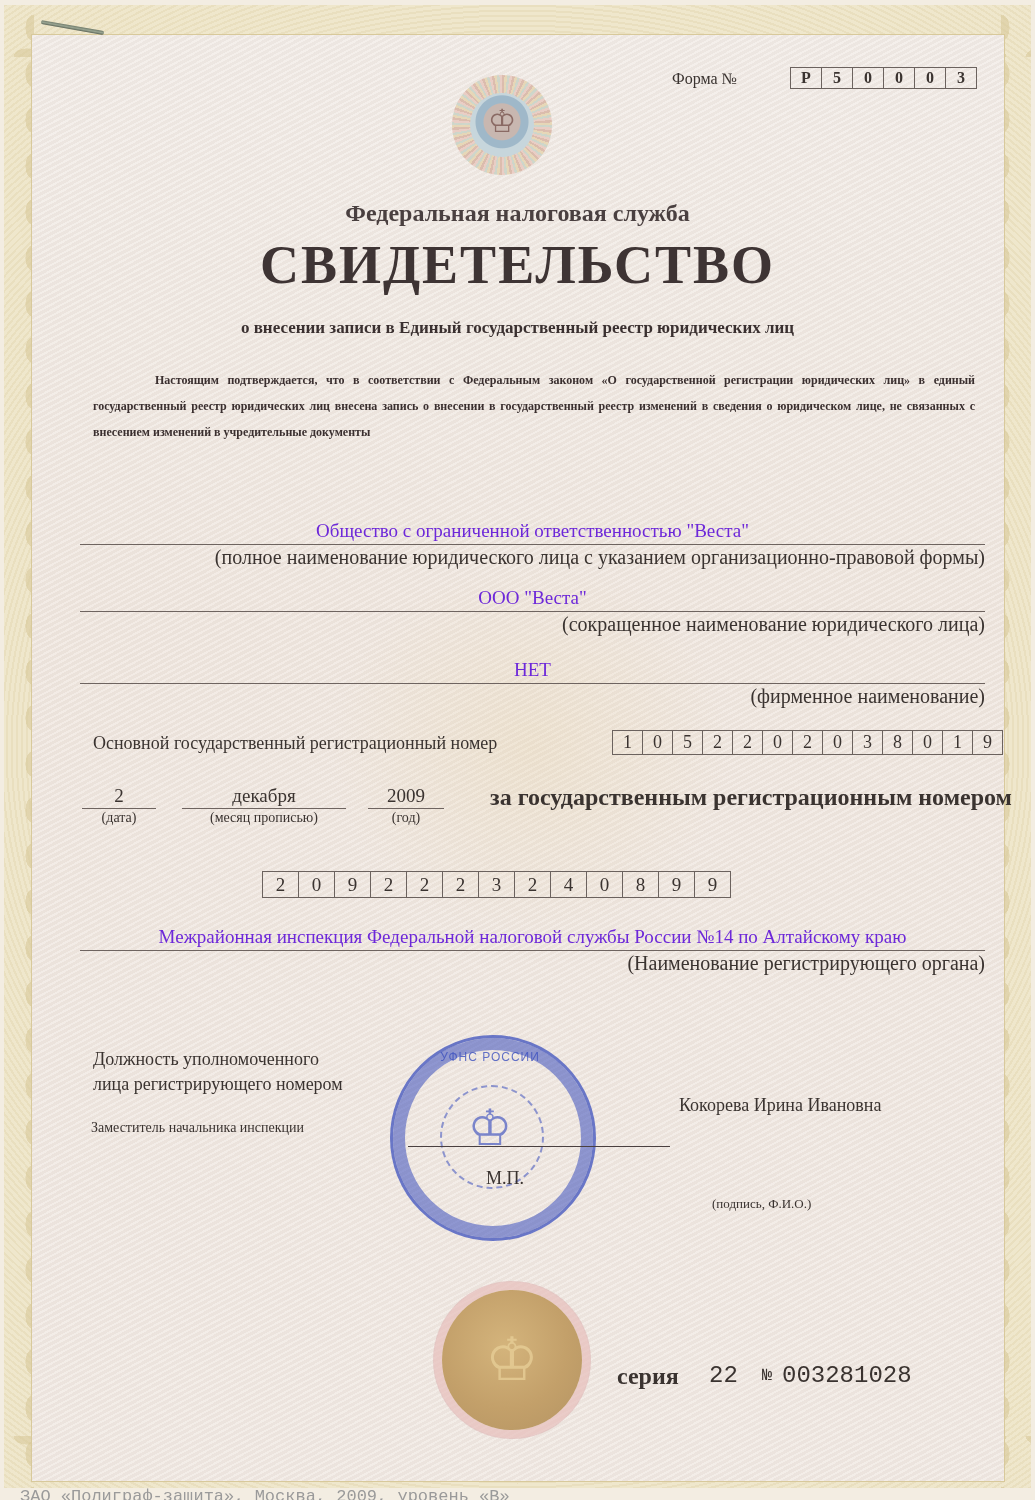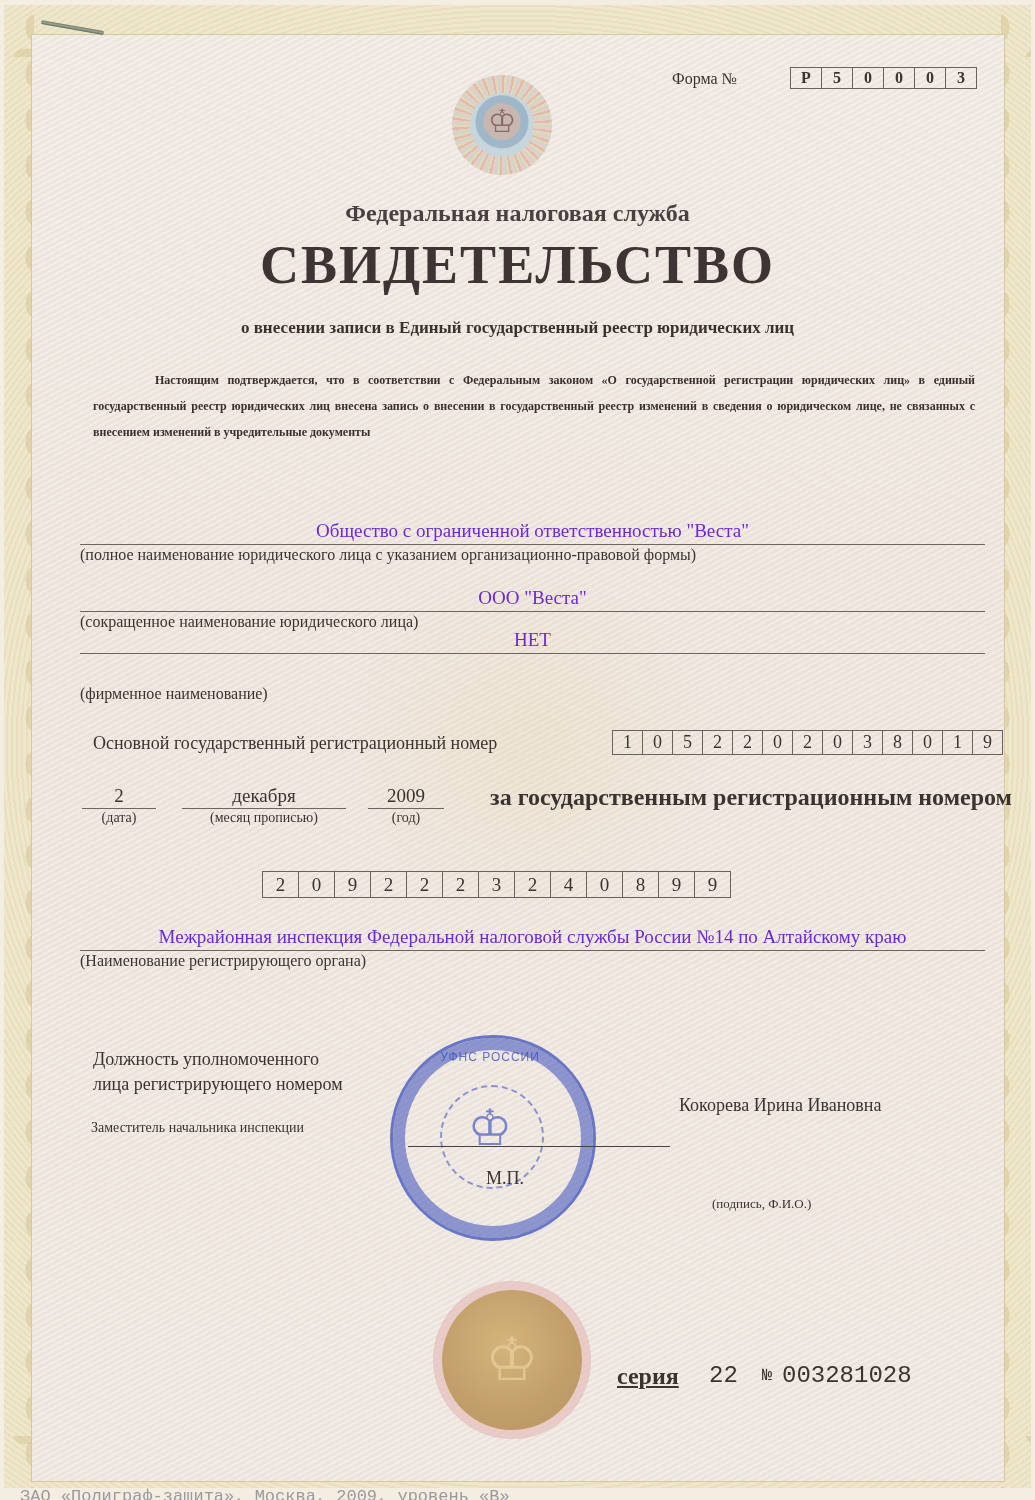--- a/index.html
+++ b/index.html
@@ -68,21 +68,21 @@
   .cert-title { left: 0; width: 1035px; top: 234px; text-align: center; font-size: 54px; font-weight: bold; letter-spacing: 2px; color: #3e3434; }
   .cert-sub { left: 0; width: 1035px; top: 318px; text-align: center; font-size: 17px; font-weight: bold; color: #3a3030; }
   .body-text {
     left: 93px; top: 367px; width: 882px; font-size: 12px; font-weight: bold; line-height: 26px;
     text-align: justify; text-indent: 62px; color: #3a2f2f;
   }
   .filled-line {
     position: absolute; left: 80px; width: 905px; text-align: center;
     border-bottom: 1px solid #6e6460; font-size: 19px; line-height: 26px; color: #6d28d9;
   }
-  .caption { position: absolute; left: 80px; width: 905px; text-align: left; font-size: 16px; color: #3a3330; }
+  .caption { position: absolute; left: 80px; width: 905px; text-align: right; font-size: 20px; color: #3a3330; }
   .ogrn-label { left: 93px; top: 733px; font-size: 18px; }
   .ogrn-cells { left: 612px; top: 730px; }
   .ogrn-cells .cell { width: 29px; height: 23px; font-size: 18px; }
   .date-field { position: absolute; text-align: center; border-bottom: 1px solid #6e6460; font-size: 19px; line-height: 24px; }
   .date-cap { position: absolute; text-align: center; font-size: 14px; }
   .reg-label { left: 490px; top: 784px; font-size: 24px; font-weight: bold; }
   .grn-cells { left: 262px; top: 871px; }
   .grn-cells .cell { width: 35px; height: 25px; font-size: 19px; }
   .position-title { left: 93px; top: 1047px; font-size: 18px; line-height: 25px; }
   .position-value { left: 91px; top: 1120px; font-size: 14px; }
@@ -100,21 +100,21 @@
   }
   .stamp-eagle { position: absolute; left: 458px; top: 1098px; width: 64px; text-align: center; font-size: 50px; line-height: 60px; color: rgba(60,80,190,.65); }
   .stamp-text-top { position: absolute; left: 420px; top: 1050px; width: 140px; text-align: center; font-family: "Liberation Sans", sans-serif; font-size: 12px; color: rgba(60,80,190,.8); letter-spacing: 1px; }
   .mp { left: 486px; top: 1168px; font-size: 18px; }
   .seal {
     position: absolute; left: 442px; top: 1290px; width: 140px; height: 140px; border-radius: 50%;
     background: radial-gradient(circle at 45% 40%, #d4b47c 0%, #c3a06a 55%, #b49463 100%);
     box-shadow: 0 0 0 8px rgba(240,205,200,.4), 0 0 0 9px rgba(220,170,170,.5);
   }
   .seal-eagle { position: absolute; left: 472px; top: 1320px; width: 80px; text-align: center; font-size: 60px; line-height: 80px; color: rgba(230,205,150,.8); }
-  .series-label { left: 617px; top: 1363px; font-size: 24px; font-weight: bold; text-decoration: underline; }
+  .series-label { left: 617px; top: 1363px; font-size: 24px; font-weight: bold; }
   .series-value { left: 709px; top: 1362px; font-size: 24px; font-family: "Liberation Mono", monospace; }
   .number-sign { left: 762px; top: 1366px; font-size: 17px; font-family: "Liberation Mono", monospace; }
   .number-value { left: 782px; top: 1362px; font-size: 24px; font-family: "Liberation Mono", monospace; }
   .watermark-eagle { position: absolute; left: 330px; top: 560px; width: 400px; height: 380px; border-radius: 50% 50% 40% 40%; background: radial-gradient(ellipse, rgba(230,210,160,.25), transparent 70%); }
 </style>
 </head>
 <body>
 
 <div class="border-outer"></div>
 <div class="paper"></div>
@@ -140,21 +140,21 @@
 <div class="abs cert-sub">о внесении записи в Единый государственный реестр юридических лиц</div>
 
 <div class="abs body-text">Настоящим подтверждается, что в соответствии с Федеральным законом «О государственной регистрации юридических лиц» в единый государственный реестр юридических лиц внесена запись о внесении в государственный реестр изменений в сведения о юридическом лице, не связанных с внесением изменений в учредительные документы</div>
 
 <div class="filled-line" style="top:518px;">Общество с ограниченной ответственностью "Веста"</div>
 <div class="caption" style="top:546px;">(полное наименование юридического лица с указанием организационно-правовой формы)</div>
 
 <div class="filled-line" style="top:585px;">ООО "Веста"</div>
 <div class="caption" style="top:613px;">(сокращенное наименование юридического лица)</div>
 
-<div class="filled-line" style="top:627px;">НЕТ</div>
+<div class="filled-line" style="top:657px;">НЕТ</div>
 <div class="caption" style="top:685px;">(фирменное наименование)</div>
 
 <div class="abs ogrn-label">Основной государственный регистрационный номер</div>
 <div class="abs cells ogrn-cells">
   <div class="cell">1</div>
   <div class="cell">0</div>
   <div class="cell">5</div>
   <div class="cell">2</div>
   <div class="cell">2</div>
   <div class="cell">0</div>

